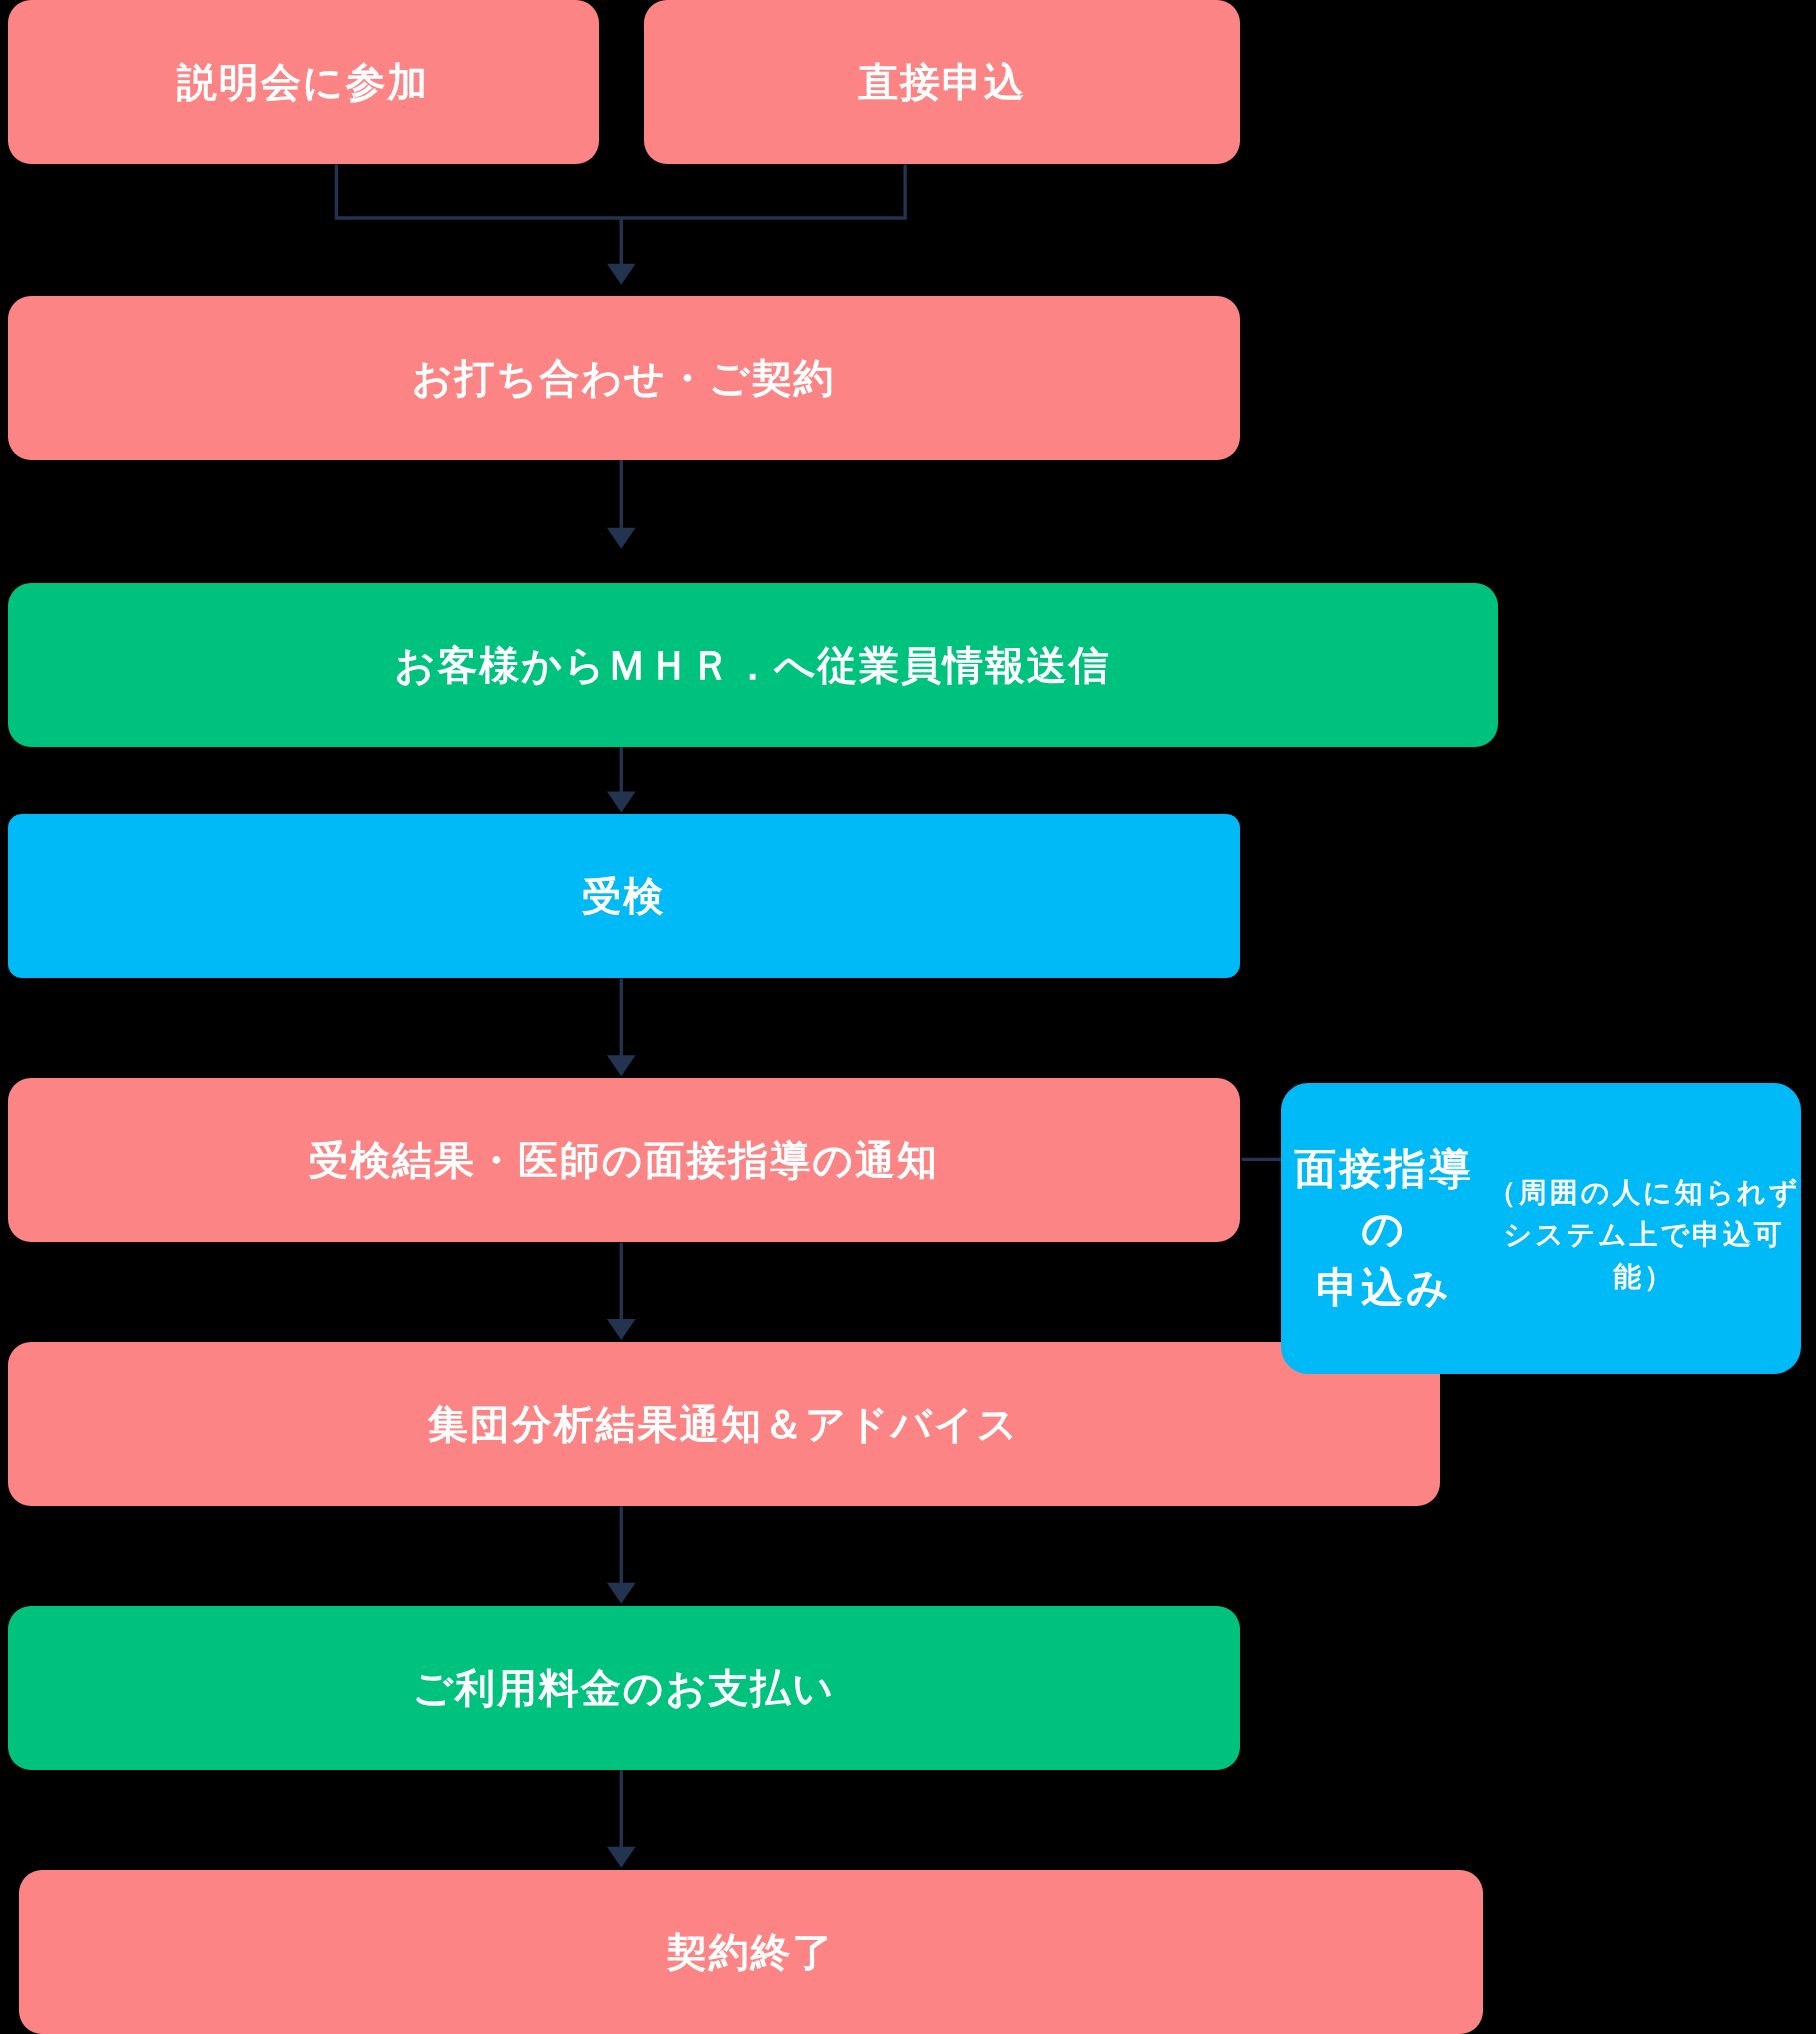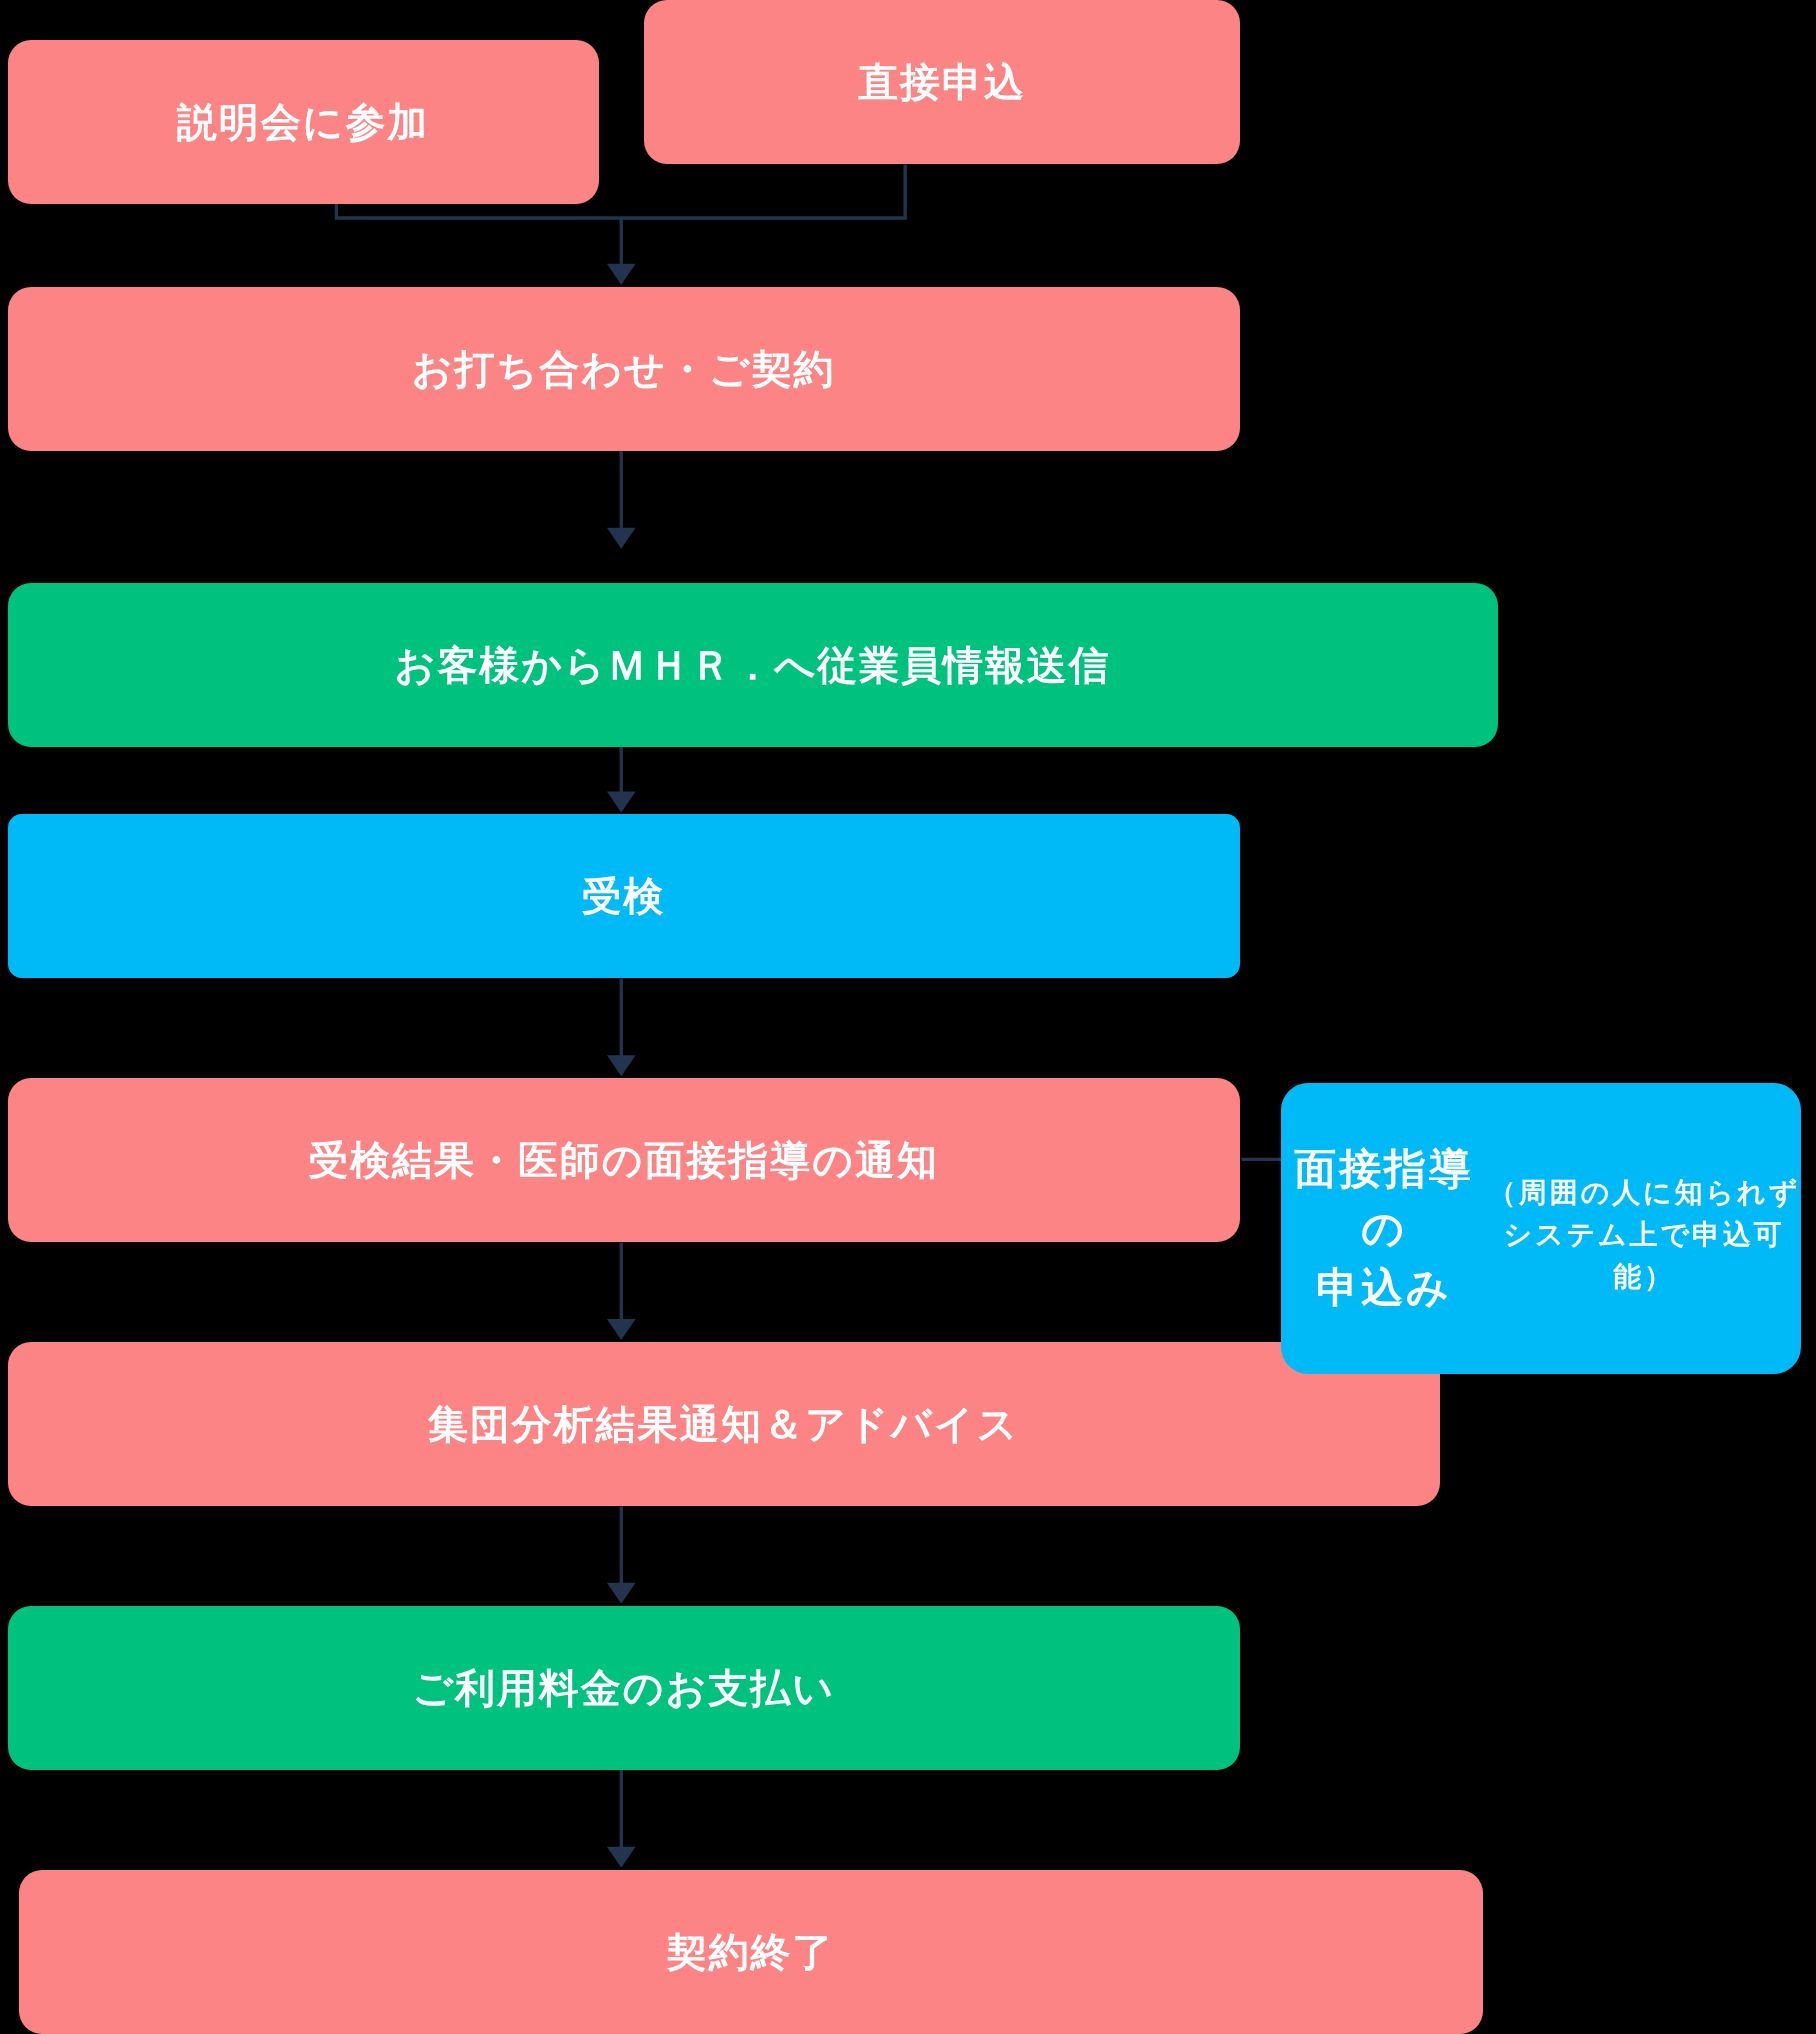--- a/index.html
+++ b/index.html
@@ -27,23 +27,23 @@
     font-weight:bold;
     font-size:40px;
     letter-spacing:1.9px;
     text-align:center;
     line-height:1.3;
   }
   .pink{background:var(--pink);}
   .green{background:var(--green);}
   .blue{background:var(--blue);}
 
-  #node-seminar        {left:7.6px;    top:0;      width:591px;  height:164px;margin-top:40px;}
+  #node-seminar        {left:7.6px;    top:0;      width:591px;  height:164px;}
   #node-direct-apply   {left:644px;  top:0;      width:596px;  height:164px;}
-  #node-meeting        {left:7.6px;    top:287px;  width:1232px; height:164px;}
+  #node-meeting        {left:7.6px;    top:296px;  width:1232px; height:164px;}
   #node-send-info      {left:7.6px;    top:583px;  width:1490px; height:164px;}
   #node-exam           {left:7.6px;    top:814px;  width:1232px; height:164px;border-radius:14px;}
   #node-result-notice  {left:7.6px;    top:1078px; width:1232px; height:164px;}
   #node-group-analysis {left:7.6px;    top:1342px; width:1432px; height:164px;}
   #node-payment        {left:7.6px;    top:1606px; width:1232px; height:164px;}
   #node-contract-end   {left:7.6px;    top:1870px; width:1464px; height:164px;margin-left:11px;}
 
   #node-interview-application{
     left:1281px; top:1083px; width:520px; height:291px;
     border-radius:27px;

